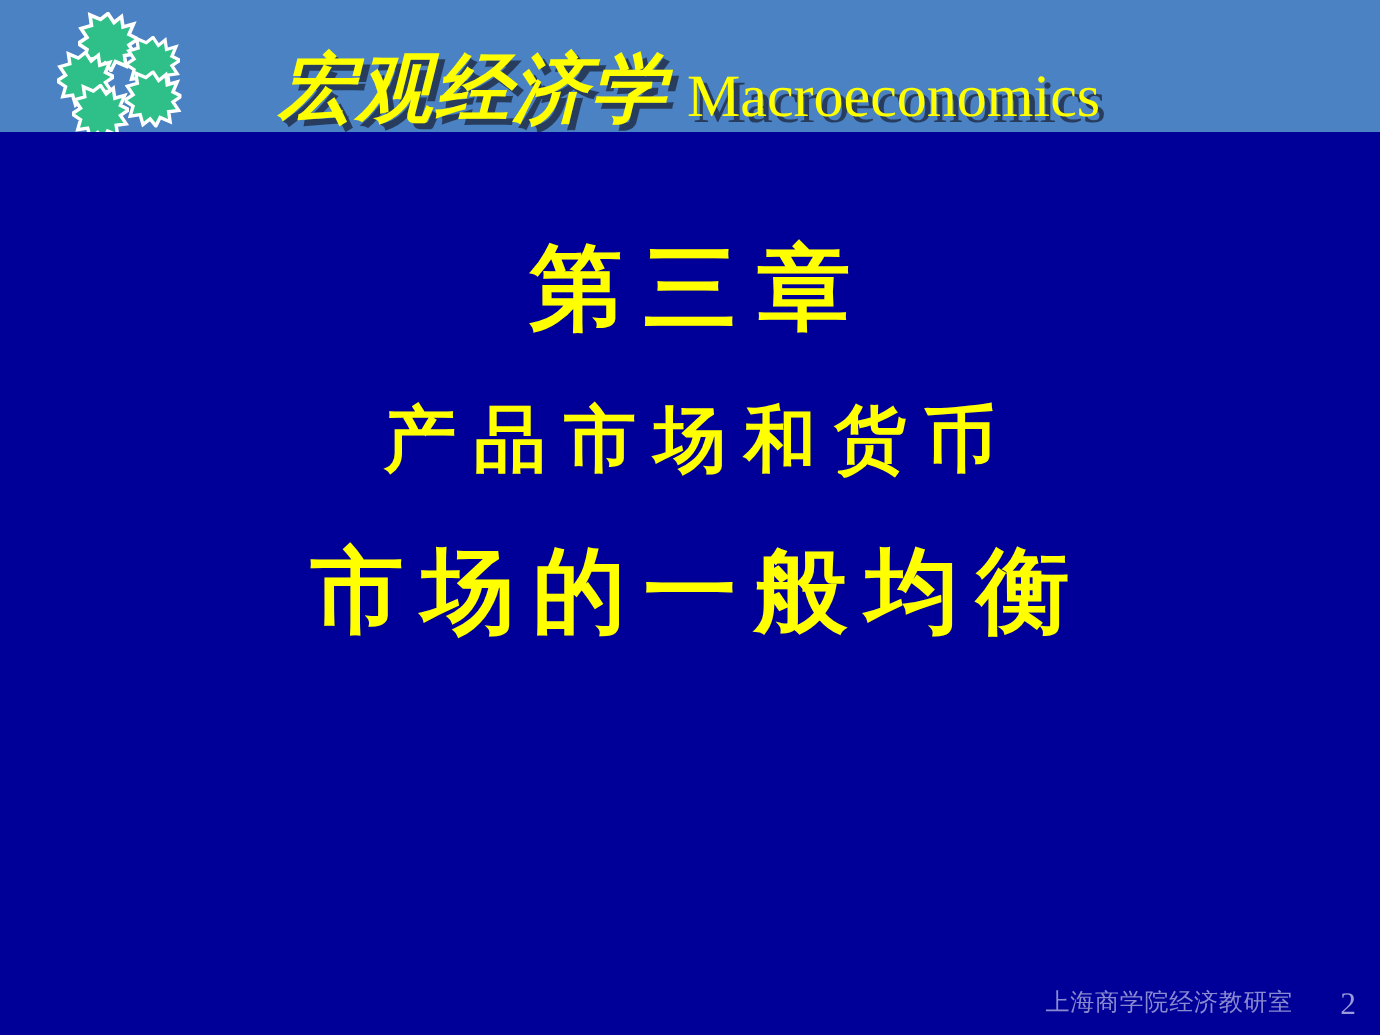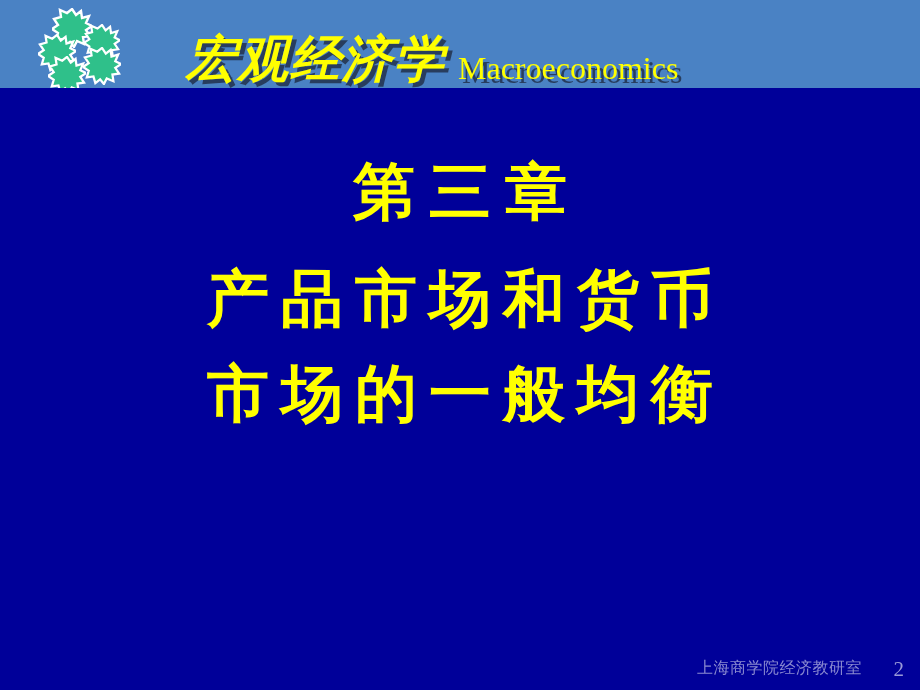--- a/index.html
+++ b/index.html
@@ -63,21 +63,21 @@
     font-weight: bold;
     font-style: italic;
     color: #ffff00;
     letter-spacing: 2px;
     text-shadow: 4px 4px 0 rgba(20,20,30,0.62);
     line-height: 1;
     padding-right: 12px;
   }
   .hdr-en {
     font-family: "Liberation Serif", "DejaVu Serif", serif;
-    font-size: 32px;
+    font-size: 40px;
     font-weight: normal;
     color: #ffff00;
     text-shadow: 4px 4px 0 rgba(20,20,30,0.62);
     line-height: 1;
   }
 
   
   #body-area {
     position: absolute;
     left: 0;
@@ -97,21 +97,21 @@
     line-height: 1;
   }
   #main-line-1 {
     top: 78px;
     font-size: 62px;
     letter-spacing: 14px;
     text-indent: 14px;
   }
   #main-line-2 {
     top: 185px;
-    font-size: 62px;
+    font-size: 48px;
     letter-spacing: 12px;
     text-indent: 12px;
   }
   #main-line-3 {
     top: 280px;
     font-size: 62px;
     letter-spacing: 12px;
     text-indent: 12px;
   }
 

